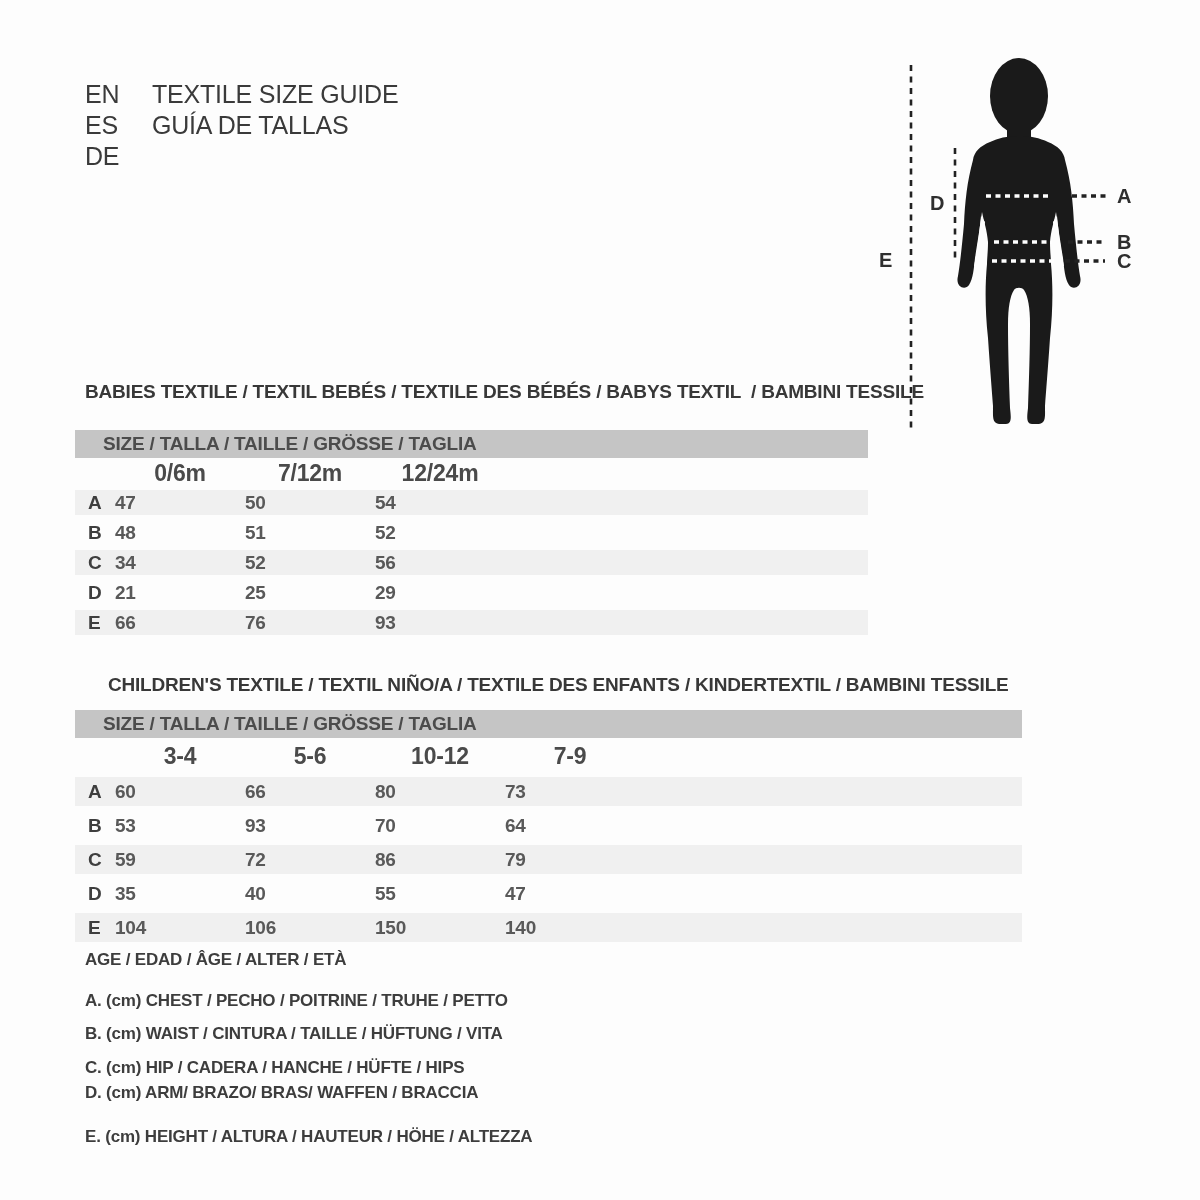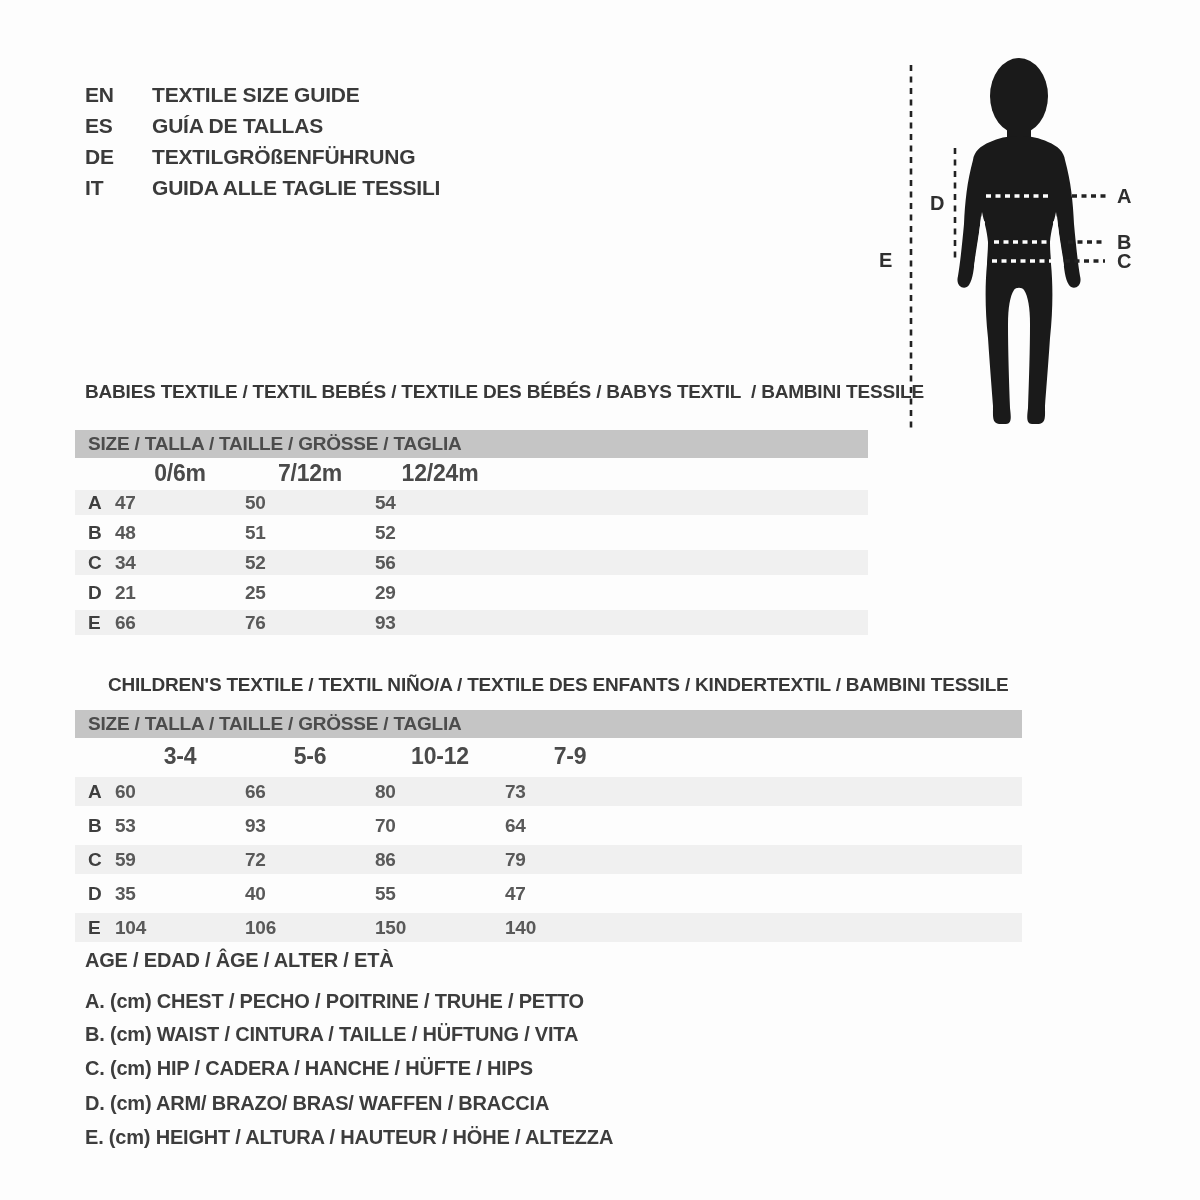--- a/index.html
+++ b/index.html
@@ -3,88 +3,83 @@
 <meta charset="utf-8">
 <style>
   html,body{margin:0;padding:0;background:#fff;}
   .page{
     position:relative; width:1200px; height:1200px; background:#fdfdfd;
     font-family:"Liberation Sans", sans-serif; color:#3c3c3c;
     letter-spacing:-0.2px; overflow:hidden;
   }
   
   .lang-list{position:absolute; left:85px; top:79px;}
-  .lang-row{display:flex; height:31px; line-height:31px; font-size:21px; font-weight:bold; color:#3a3a3a;}
+  .lang-row{display:flex; height:31px; line-height:31px; font-size:25px; font-weight:normal; color:#3a3a3a;}
   .lang-code{width:67px; flex:0 0 67px;}
   
   .figure-svg{position:absolute; left:860px; top:50px; width:310px; height:400px;}
   .fig-label{position:absolute; font-size:20px; font-weight:bold; color:#2f2f2f; line-height:24px;}
   .fig-label.a{left:1117px; top:184px;}
   .fig-label.b{left:1117px; top:230px;}
   .fig-label.c{left:1117px; top:249px;}
   .fig-label.d{left:930px;  top:191px;}
   .fig-label.e{left:879px;  top:248px;}
   
   .section-title{position:absolute; left:85px; font-size:19px; font-weight:bold; color:#383838; line-height:22px; white-space:pre;}
   .section-title.babies{top:381px;}
   .section-title.children{top:674px; left:88px;margin-left:20px;}
   
   .size-table{position:absolute; left:75px;}
   .size-table.babies{top:430px; width:793px;}
   .size-table.children{top:710px; width:947px;}
-  .size-bar{height:28px; line-height:28px; background:#c5c5c5; padding-left:13px; font-size:19px; font-weight:bold; color:#4c4c4c;}
+  .size-bar{height:28px; line-height:28px; background:#c5c5c5; padding-left:28px; font-size:19px; font-weight:bold; color:#4c4c4c;}
   .grid-row{display:grid;}
   .babies .grid-row{grid-template-columns:40px 130px 130px 130px;}
   .children .grid-row{grid-template-columns:40px 130px 130px 130px 130px;}
   .cols-row{font-size:23px; font-weight:bold; color:#4a4a4a;}
   .babies .cols-row{height:30px; line-height:30px;}
   .children .cols-row{height:37px; line-height:37px;}
   .data-row{font-size:19px;}
   .babies .data-row{height:30px; line-height:30px;}
   .children .data-row{height:34px; line-height:34px;}
   .data-row.striped{
     background-image:linear-gradient(#f0f0f0,#f0f0f0);
     background-repeat:no-repeat;
     background-size:100% calc(100% - 5px);
     background-position:0 2px;
   }
   .row-label{padding-left:13px; font-weight:bold; color:#3e3e3e;}
   .col-head{text-align:center;}
   .cell{text-align:left; font-weight:bold; color:#595959;}
   
   .legend{position:absolute; left:85px; top:948px; width:700px;}
-  .legend-line{font-size:20px; font-weight:bold; color:#3d3d3d; line-height:24px; position:absolute; left:0; white-space:pre;}
+  .legend-line{font-size:17px; font-weight:bold; color:#3d3d3d; line-height:24px; position:absolute; left:0; white-space:pre;}
   .legend-line:nth-child(1){top:0px;}
   .legend-line:nth-child(2){top:41px;}
   .legend-line:nth-child(3){top:74px;}
   .legend-line:nth-child(4){top:108px;}
-  .legend-line:nth-child(5){top:143px;}
+  .legend-line:nth-child(5){top:133px;}
   .legend-line:nth-child(6){top:177px;}
 </style>
 </head>
 <body>
 
 <div class="page">
 
   <div class="lang-list">
     <div class="lang-row">
       <span class="lang-code">EN</span>
       <span class="lang-label">TEXTILE SIZE GUIDE</span>
     </div>
     <div class="lang-row">
       <span class="lang-code">ES</span>
       <span class="lang-label">GUÍA DE TALLAS</span>
     </div>
     <div class="lang-row">
       <span class="lang-code">DE</span>
-      <span class="lang-label">TEXTILGRÖßENFÜHRUNG</span>
-    </div>
-    <div class="lang-row">
-      <span class="lang-code">IT</span>
-      <span class="lang-label">GUIDA ALLE TAGLIE TESSILI</span>
     </div>
   </div>
 
   <svg class="figure-svg" viewBox="860 50 310 400" xmlns="http://www.w3.org/2000/svg">
 
     <g fill="#1a1a1a">
       <ellipse cx="1019" cy="96" rx="29" ry="38"></ellipse>
       <rect x="1007" y="112" width="24" height="34"></rect>
       <path d="
         M 990,142

